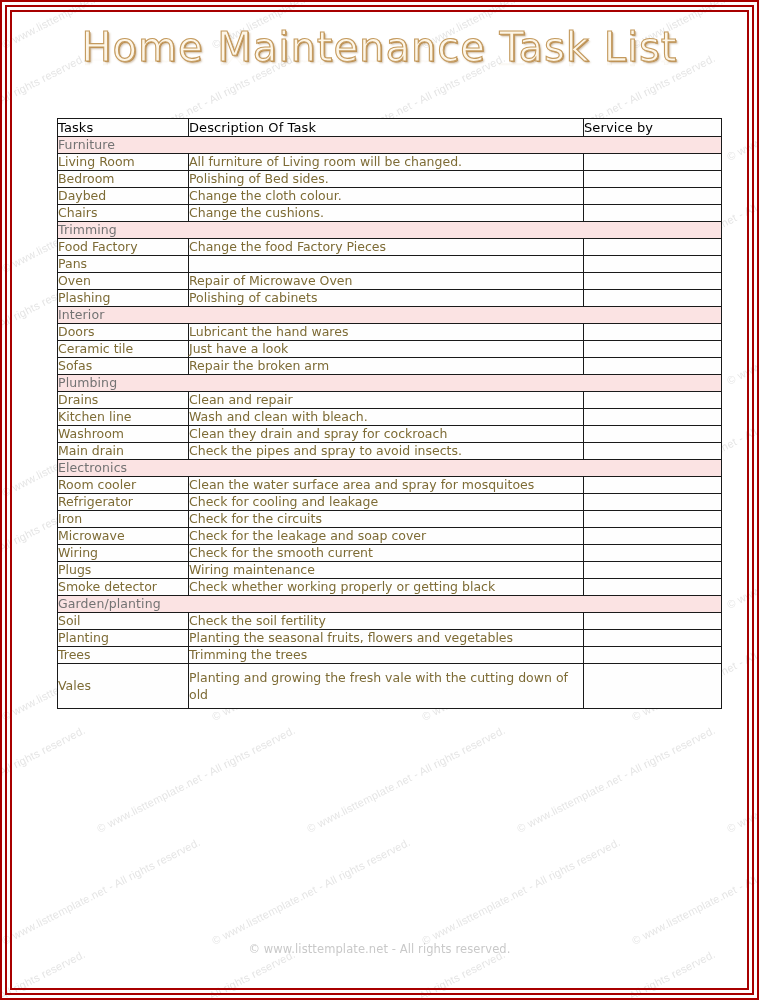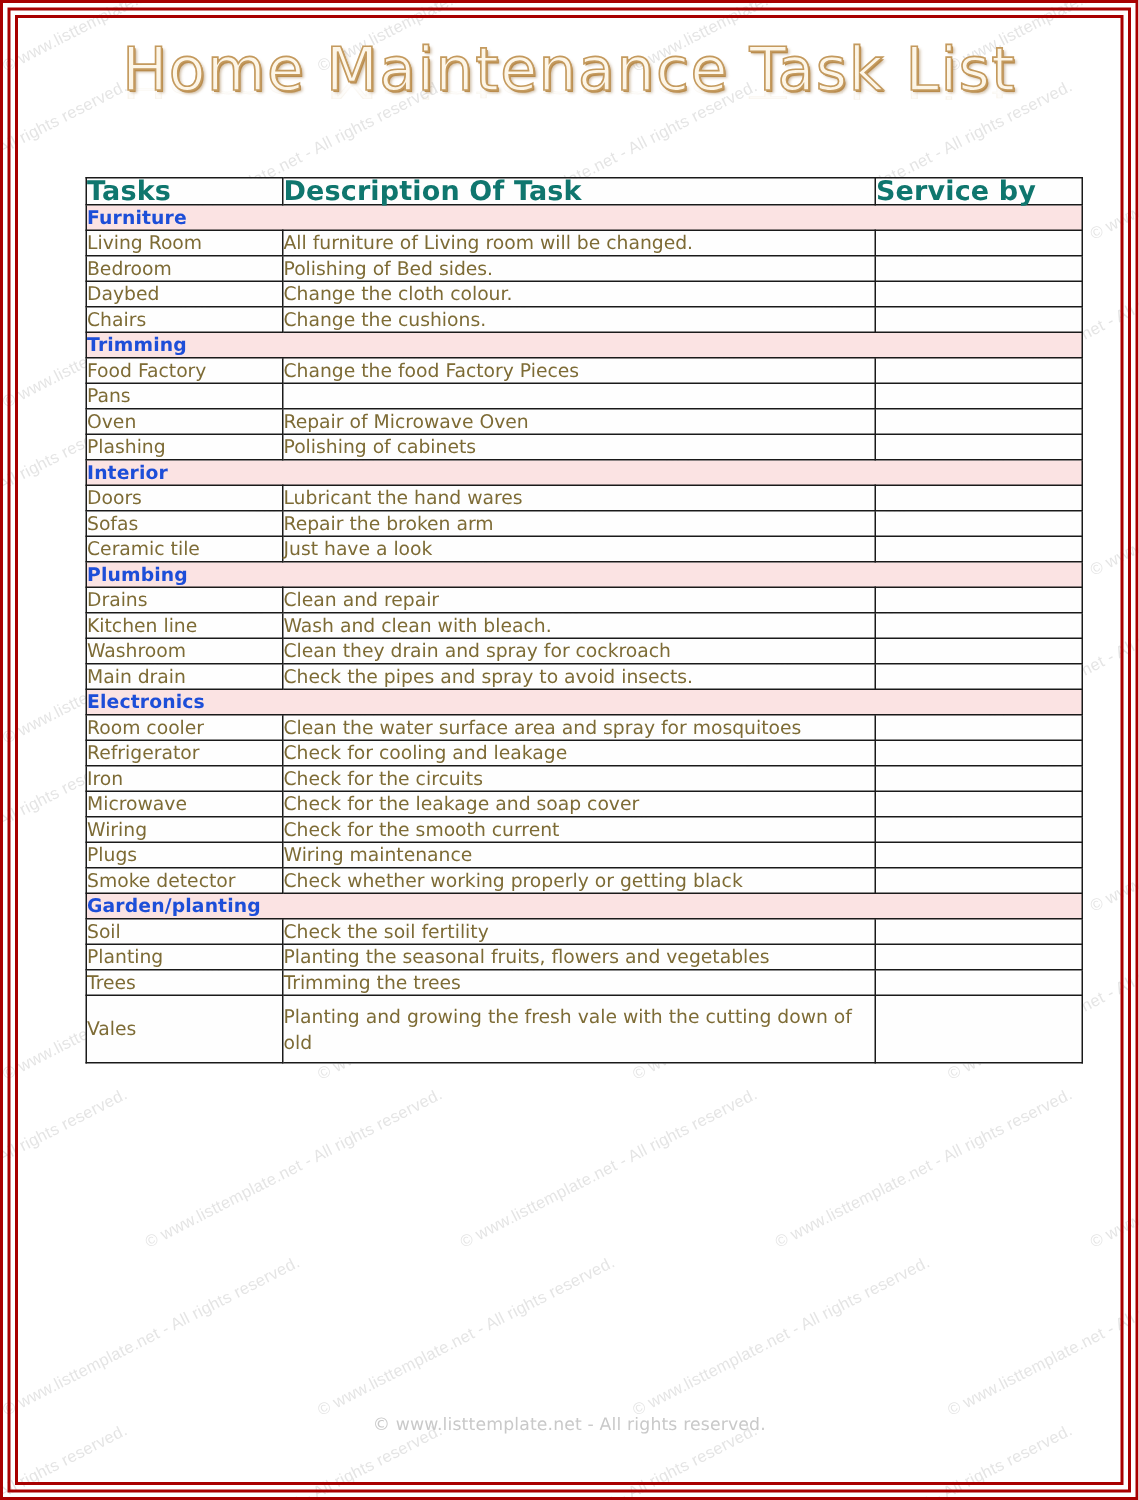--- a/index.html
+++ b/index.html
@@ -130,40 +130,40 @@
   .task-table th,
   .task-table td {
     border: 1px solid #1a1a1a;
     padding: 0;
     vertical-align: middle;
     background: #fefefe;
   }
 
   .hdr-cell {
     font-family: "DejaVu Sans", sans-serif;
-    font-size: 18px;
-    font-weight: bold;
-    color: #0f766e;
+    font-size: 13px;
+    font-weight: normal;
+    color: #000000;
     text-align: left;
     padding: 5px 0 5px 7px;
     height: 17px;
     line-height: 17px;
     letter-spacing: .1px;
   }
 
   tr.category-row td {
     background: #fbe3e3;
     border-left: 1px solid #1a1a1a;
     border-right: 1px solid #1a1a1a;
   }
   .cat-cell {
     font-family: "DejaVu Sans", sans-serif;
     font-size: 12.5px;
-    font-weight: bold;
-    color: #1d4ed8;
+    font-weight: normal;
+    color: #737373;
     padding: 4px 0 4px 7px;
     height: 16px;
     line-height: 16px;
     letter-spacing: .1px;
   }
 
   .task-cell,
   .desc-cell {
     font-family: "DejaVu Sans", sans-serif;
     font-size: 12.5px;
@@ -317,27 +317,27 @@
         </tr>
         <tr class="category-row">
           <td class="cat-cell" colspan="3">Interior</td>
         </tr>
         <tr>
           <td class="task-cell">Doors</td>
           <td class="desc-cell">Lubricant the hand wares</td>
           <td class="svc-cell"></td>
         </tr>
         <tr>
+          <td class="task-cell">Ceramic tile</td>
+          <td class="desc-cell">Just have a look</td>
+          <td class="svc-cell"></td>
+        </tr>
+        <tr>
           <td class="task-cell">Sofas</td>
           <td class="desc-cell">Repair the broken arm</td>
-          <td class="svc-cell"></td>
-        </tr>
-        <tr>
-          <td class="task-cell">Ceramic tile</td>
-          <td class="desc-cell">Just have a look</td>
           <td class="svc-cell"></td>
         </tr>
         <tr class="category-row">
           <td class="cat-cell" colspan="3">Plumbing</td>
         </tr>
         <tr>
           <td class="task-cell">Drains</td>
           <td class="desc-cell">Clean and repair</td>
           <td class="svc-cell"></td>
         </tr>

